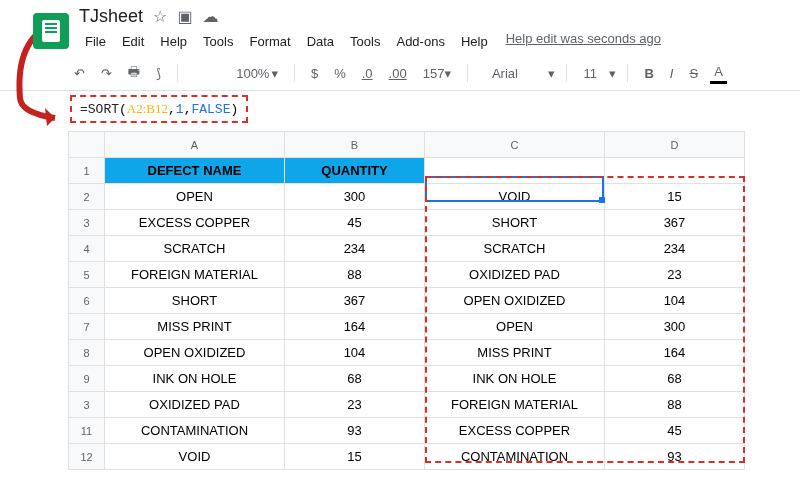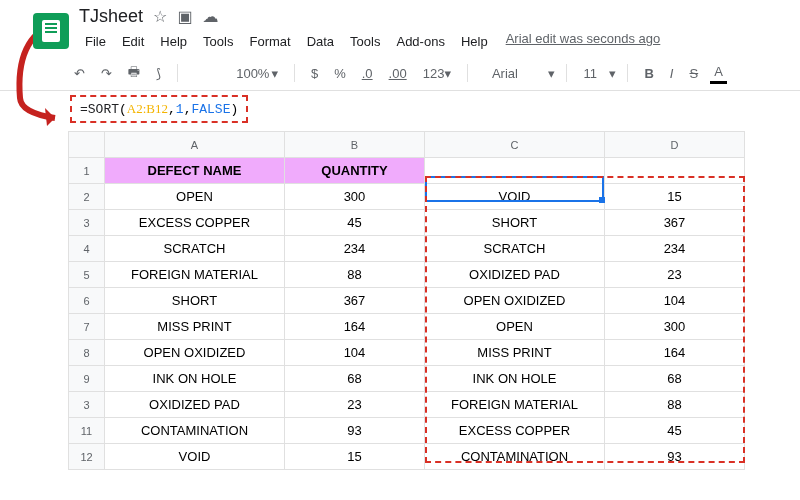--- a/index.html
+++ b/index.html
@@ -28,21 +28,21 @@
 .fx-bool { color: #1a73e8; }
 .grid { position: relative; margin-left: 68px; }
 table { border-collapse: collapse; font-size: 13px; }
 th, td { border: 1px solid #e0e0e0; height: 26px; text-align: center; }
 .row-header { width: 36px; background: #f8f9fa; color: #5f6368; font-size: 11px; font-weight: normal; }
 .col-header { background: #f8f9fa; color: #5f6368; font-size: 11px; font-weight: normal; }
 .col-a { width: 180px; }
 .col-b { width: 140px; }
 .col-c { width: 180px; }
 .col-d { width: 140px; }
-.header-cell { background: #f0abfc; font-weight: bold; }
+.header-cell { background: #0ea5e9; font-weight: bold; }
 .arrow { position: absolute; left: 5px; top: 18px; width: 70px; height: 110px; pointer-events: none; }
 .bold { font-weight: bold; }
 .italic { font-style: italic; }
 .strike { text-decoration: line-through; }
 .red-dash-box { position: absolute; border: 2px dashed #d93025; pointer-events: none; }
 .active-cell { position: absolute; border: 2px solid #1a73e8; pointer-events: none; }
 .active-cell::after { content: ""; position: absolute; right: -3px; bottom: -3px; width: 6px; height: 6px; background: #1a73e8; }
 </style>
 </head>
 <body>
@@ -64,38 +64,38 @@
     <div class="menu-bar">
       <span class="menu-item">File</span>
       <span class="menu-item">Edit</span>
       <span class="menu-item">Help</span>
       <span class="menu-item">Tools</span>
       <span class="menu-item">Format</span>
       <span class="menu-item">Data</span>
       <span class="menu-item">Tools</span>
       <span class="menu-item">Add-ons</span>
       <span class="menu-item">Help</span>
-      <span class="last-edit">Arial edit was seconds ago</span>
+      <span class="last-edit">Help edit was seconds ago</span>
     </div>
   </div>
 </div>
 
 <div class="toolbar">
   <span class="tb-btn">↶</span>
   <span class="tb-btn">↷</span>
   <span class="tb-btn">🖶</span>
   <span class="tb-btn">⟆</span>
   <span class="tb-sep"></span>
   <span class="tb-btn"><span class="zoom-val">100%</span> ▾</span>
   <span class="tb-sep"></span>
   <span class="tb-btn">$</span>
   <span class="tb-btn">%</span>
   <span class="tb-btn" style="text-decoration:underline">.0</span>
   <span class="tb-btn" style="text-decoration:underline">.00</span>
-  <span class="tb-btn"><span>123</span> ▾</span>
+  <span class="tb-btn"><span>157</span> ▾</span>
   <span class="tb-sep"></span>
   <span class="tb-btn font-name">
       <span>Arial</span>
     </span>
     <span>▾</span>
   <span class="tb-sep"></span>
   <span class="tb-btn">
       <span>11</span>
     </span>
     <span>▾</span>

